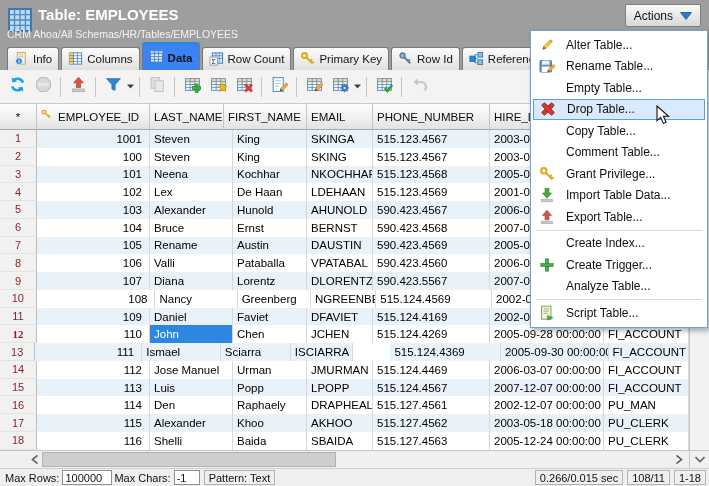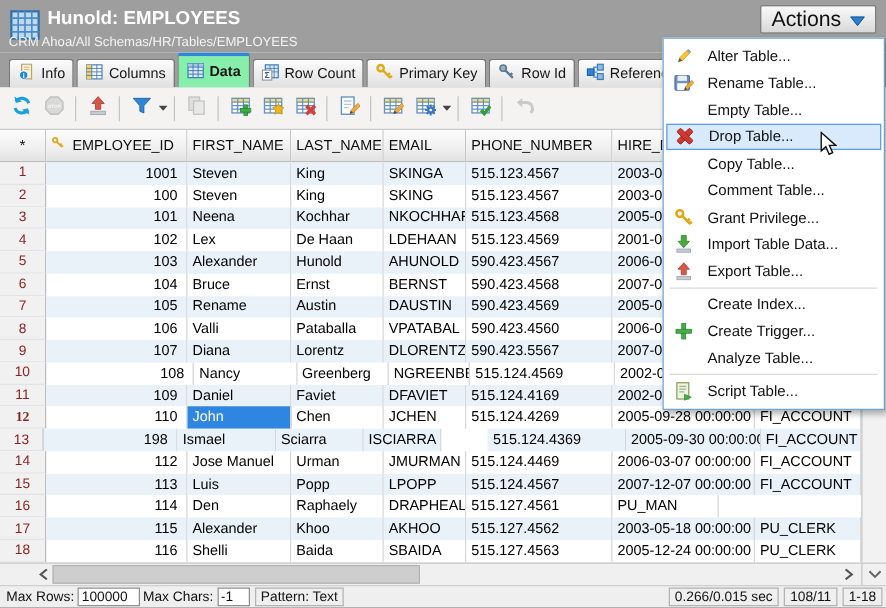--- a/index.html
+++ b/index.html
@@ -4,28 +4,28 @@
 <style>
   html,body{margin:0;padding:0;background:#888;}
   .app{position:relative;width:709px;height:486px;background:#fff;overflow:hidden;
        font-family:"Liberation Sans",sans-serif;outline:1px solid #7c7c7c;}
   
   .titlebar{position:absolute;left:0;top:0;width:709px;height:42px;background:#9e9e9e;}
   .title-icon{position:absolute;left:8px;top:8px;width:24px;height:24px;}
   .page-title{position:absolute;left:38px;top:6px;font-size:15px;font-weight:bold;color:#fff;white-space:nowrap;}
   .breadcrumb{position:absolute;left:7px;top:28px;font-size:10.5px;color:#f4f4f4;white-space:nowrap;}
   .actions-btn{position:absolute;right:8px;top:4px;height:21px;padding:0 8px;display:flex;align-items:center;gap:7px;
-       background:linear-gradient(#fafafa,#d8d8d8);border:1px solid #7f7f7f;border-radius:2px;font-size:17px;color:#111;cursor:default;}
+       background:linear-gradient(#fafafa,#d8d8d8);border:1px solid #7f7f7f;border-radius:2px;font-size:12px;color:#111;cursor:default;}
   
   .tabbar{position:absolute;left:0;top:42px;width:709px;height:28px;background:#9e9e9e;
        display:flex;align-items:flex-end;padding-left:7px;box-sizing:border-box;}
   .tab{display:flex;align-items:center;gap:4px;height:23px;padding:0 6px;box-sizing:border-box;
        background:linear-gradient(#fcfcfc,#e0e0e0);border:1px solid #787878;border-bottom:none;
        border-radius:3px 3px 0 0;margin-right:2px;font-size:11.5px;color:#151515;white-space:nowrap;}
-  .tab.active{height:28px;background:#86efac;font-weight:bold;border-top:3px solid #2f86e0;}
+  .tab.active{height:28px;background:#3b82f6;font-weight:bold;border-top:3px solid #2f86e0;}
   .tab.partial{width:52px;overflow:hidden;}
   
   .toolbar{position:absolute;left:0;top:70px;width:709px;height:34px;background:#f4f3f2;
        display:flex;align-items:center;padding-left:4px;box-sizing:border-box;border-bottom:1px solid #c9c9c9;}
   .tbtn{width:24px;height:24px;display:flex;align-items:center;justify-content:center;margin:0 1px;}
   .tbtn.disabled{opacity:.55;filter:grayscale(1);}
   .tsep{width:1px;height:20px;background:#c5c5c5;margin:0 4px;flex:0 0 1px;}
   .tcaret{width:9px;height:24px;display:flex;align-items:center;justify-content:center;}
   
   .grid-header{position:absolute;left:0;top:104px;height:26px;display:flex;}
@@ -78,21 +78,21 @@
 
 <div class="app">
 
   <div class="titlebar">
     <span class="title-icon">
       <svg width="24" height="24" viewBox="0 0 22 22">
           <rect x="1" y="1" width="20" height="20" fill="#bcd9f0" stroke="#2f6fad" stroke-width="1.6"></rect>
           <path d="M1 6h20M1 11h20M1 16h20M6 1v20M11 1v20M16 1v20" stroke="#4d8bc4" stroke-width="1.2"></path>
         </svg>
     </span>
-    <span class="page-title">Hunold: EMPLOYEES</span>
+    <span class="page-title">Table: EMPLOYEES</span>
     <span class="breadcrumb">CRM Ahoa/All Schemas/HR/Tables/EMPLOYEES</span>
     <div class="actions-btn">
       <span>Actions</span>
       <span><svg width="12" height="9" viewBox="0 0 12 9">
             <path d="M0.5 1.5h11L6 8.5z" fill="#2b7cd3" stroke="#17568f" stroke-width="0.8"></path>
           </svg></span>
     </div>
   </div>
 
   <div class="tabbar" id="tabbar">
@@ -298,25 +298,25 @@
       </div>
       <div class="hcell" style="width: 113px;">
         <span><svg width="13" height="13" viewBox="0 0 16 16">
             <g transform="scale(0.8)">
               <circle cx="4.8" cy="4.8" r="2.7" fill="none" stroke="#e2a713" stroke-width="2.2"></circle>
               <path d="M6.9 6.9l6.3 6.3M10.9 10.9l1.9-1.9M12.9 12.9l1.5-1.5" stroke="#e2a713" stroke-width="2.2" fill="none"></path>
             </g>
           </svg></span>
         <span>EMPLOYEE_ID</span>
       </div>
+      <div class="hcell" style="width: 74px;">
+        <span>LAST_NAME</span>
+      </div>
       <div class="hcell" style="width: 83px;">
         <span>FIRST_NAME</span>
-      </div>
-      <div class="hcell" style="width: 74px;">
-        <span>LAST_NAME</span>
       </div>
       <div class="hcell" style="width: 66px;">
         <span>EMAIL</span>
       </div>
       <div class="hcell" style="width: 117px;">
         <span>PHONE_NUMBER</span>
       </div>
       <div class="hcell" style="width: 114px;">
         <span>HIRE_DATE</span>
       </div>
@@ -440,21 +440,21 @@
         <div class="cell num" style="width: 113px;">110</div>
         <div class="cell sel" style="width: 83px;">John</div>
         <div class="cell" style="width: 74px;">Chen</div>
         <div class="cell" style="width: 66px;">JCHEN</div>
         <div class="cell" style="width: 117px;">515.124.4269</div>
         <div class="cell" style="width: 114px;">2005-09-28 00:00:00</div>
         <div class="cell" style="width: 85px;">FI_ACCOUNT</div>
       </div>
       <div class="grow alt">
         <div class="cell rn" style="width: 37px;">13</div>
-        <div class="cell num" style="width: 113px;">198</div>
+        <div class="cell num" style="width: 113px;">111</div>
         <div class="cell" style="width: 83px;">Ismael</div>
         <div class="cell" style="width: 74px;">Sciarra</div>
         <div class="cell" style="width: 66px;">ISCIARRA</div>
         <div class="cell" style="width: 117px; margin-left: 37px;">515.124.4369</div>
         <div class="cell" style="width: 114px;">2005-09-30 00:00:00</div>
         <div class="cell" style="width: 85px;">FI_ACCOUNT</div>
       </div>
       <div class="grow">
         <div class="cell rn" style="width: 37px;">14</div>
         <div class="cell num" style="width: 113px;">112</div>
@@ -475,20 +475,21 @@
         <div class="cell" style="width: 114px;">2007-12-07 00:00:00</div>
         <div class="cell" style="width: 85px;">FI_ACCOUNT</div>
       </div>
       <div class="grow">
         <div class="cell rn" style="width: 37px;">16</div>
         <div class="cell num" style="width: 113px;">114</div>
         <div class="cell" style="width: 83px;">Den</div>
         <div class="cell" style="width: 74px;">Raphaely</div>
         <div class="cell" style="width: 66px;">DRAPHEAL</div>
         <div class="cell" style="width: 117px;">515.127.4561</div>
+        <div class="cell" style="width: 114px;">2002-12-07 00:00:00</div>
         <div class="cell" style="width: 85px;">PU_MAN</div>
       </div>
       <div class="grow alt">
         <div class="cell rn" style="width: 37px;">17</div>
         <div class="cell num" style="width: 113px;">115</div>
         <div class="cell" style="width: 83px;">Alexander</div>
         <div class="cell" style="width: 74px;">Khoo</div>
         <div class="cell" style="width: 66px;">AKHOO</div>
         <div class="cell" style="width: 117px;">515.127.4562</div>
         <div class="cell" style="width: 114px;">2003-05-18 00:00:00</div>

